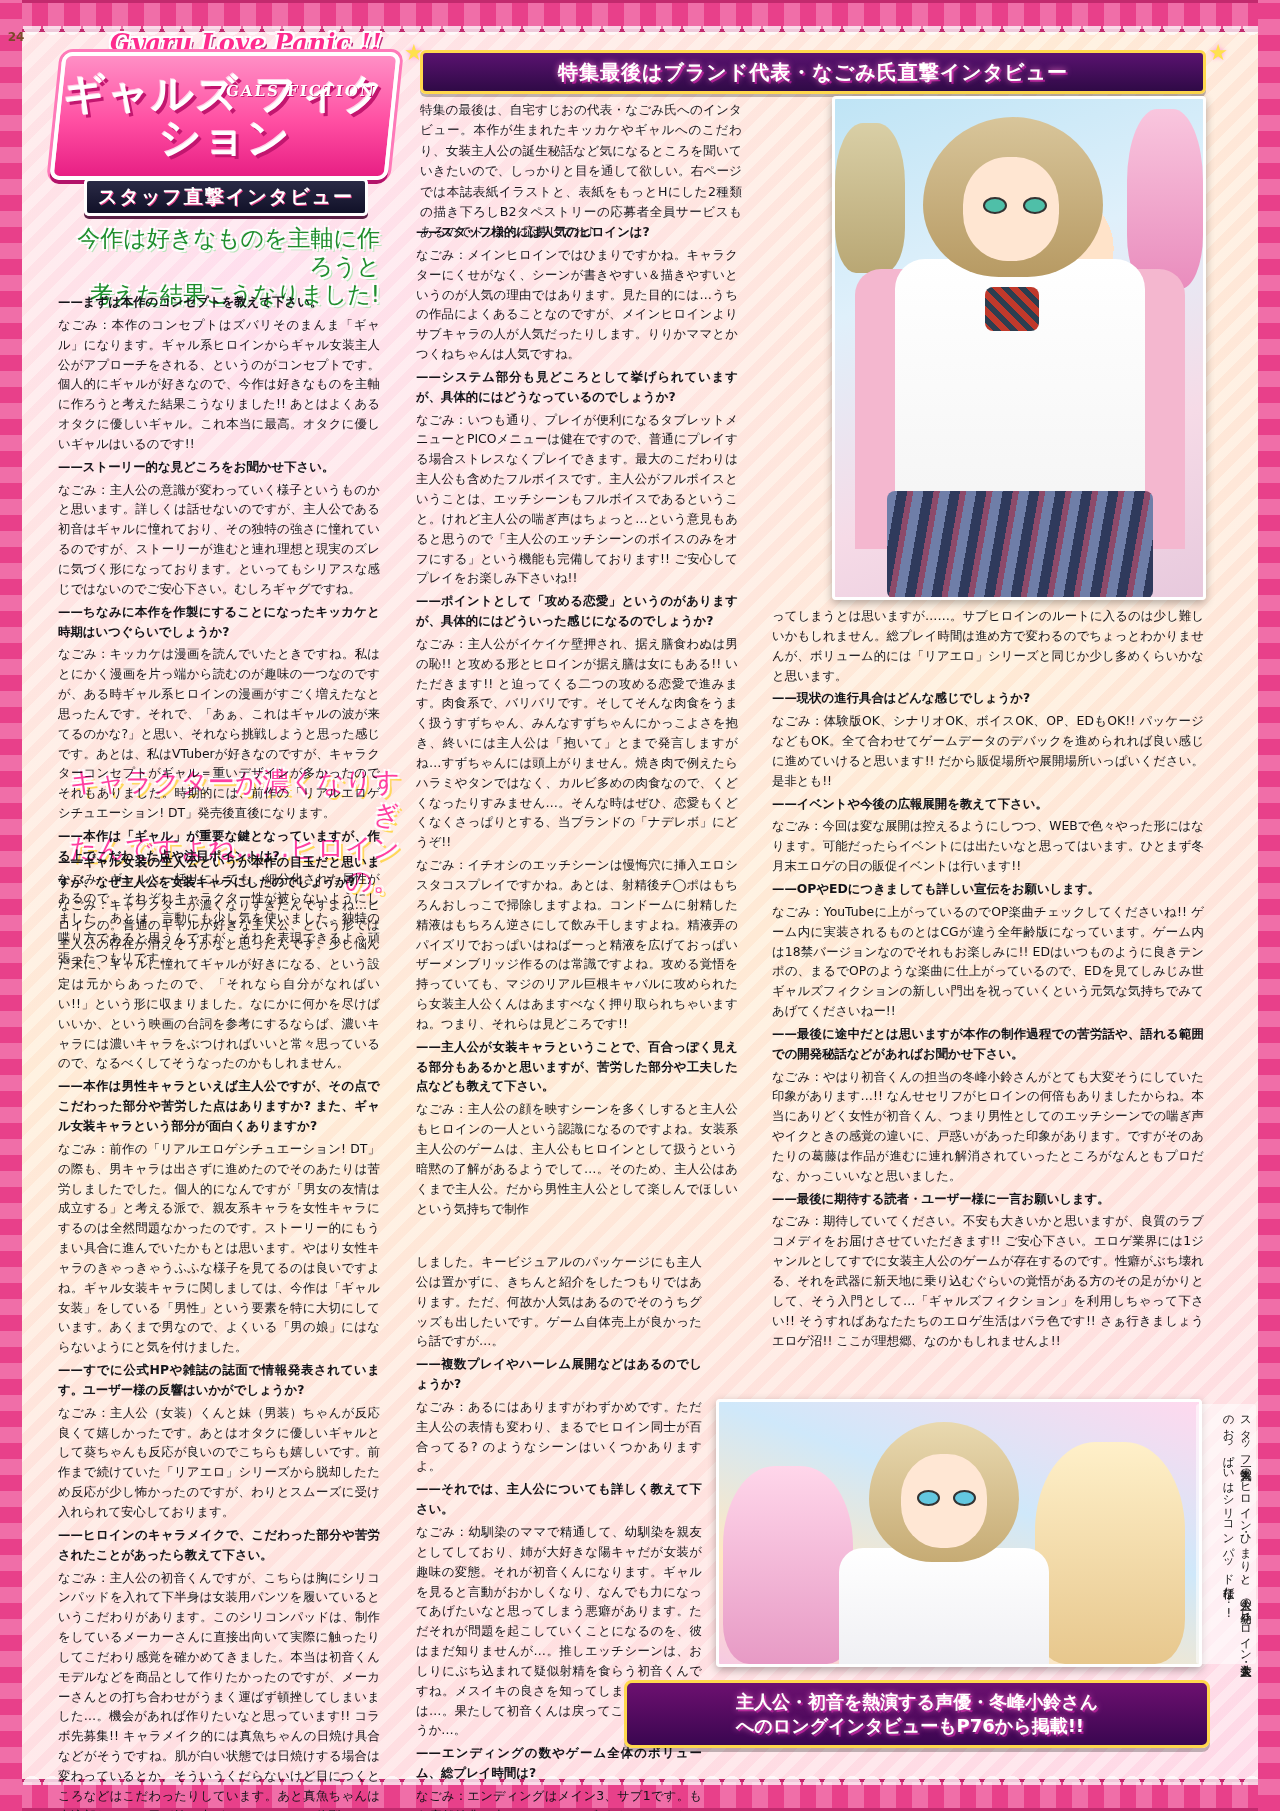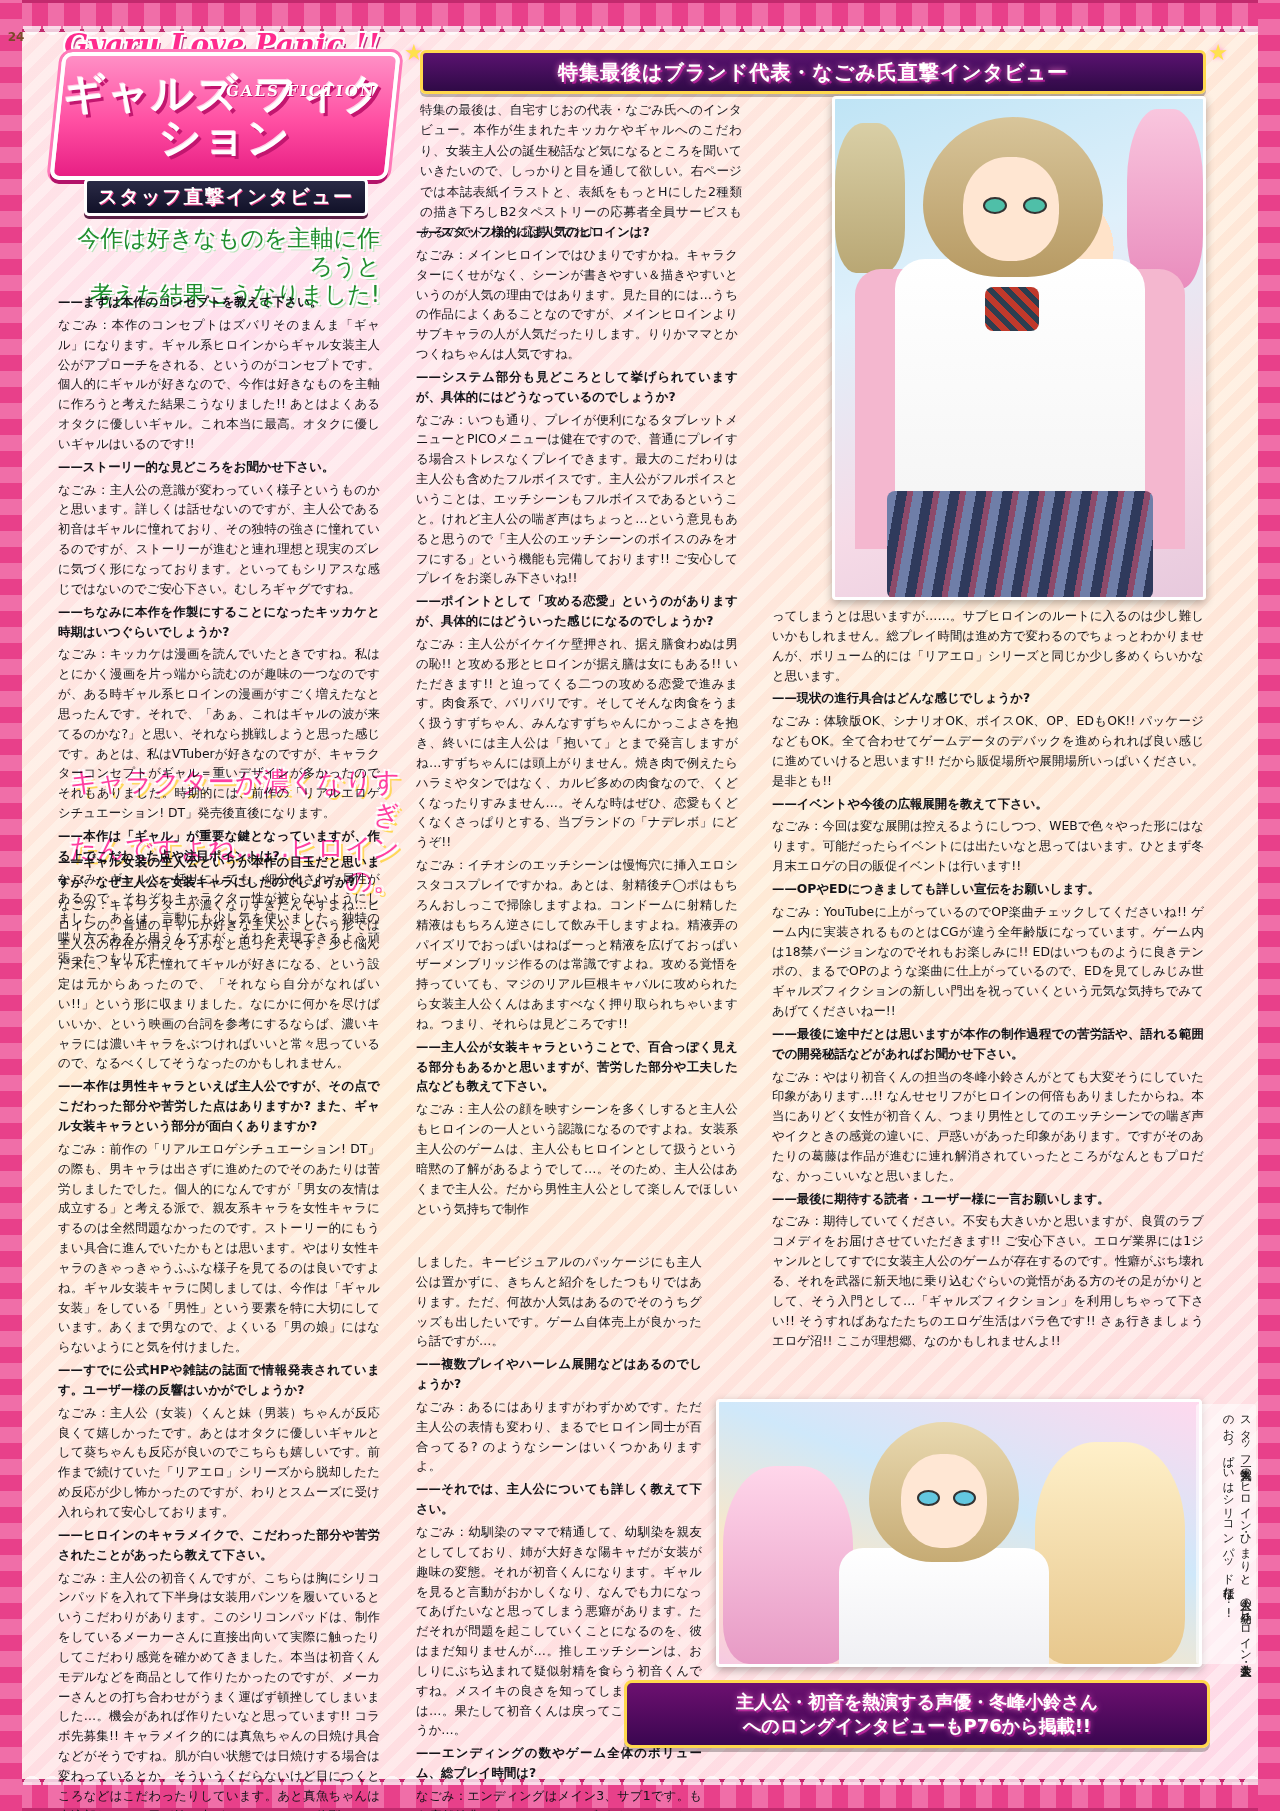--- a/index.html
+++ b/index.html
@@ -42,23 +42,23 @@
   .page-number{
     position:absolute;left:6px;top:30px;width:20px;text-align:center;
     font-size:12px;color:#7a4a2a;font-weight:bold;
   }
 
   
   .masthead{
     position:absolute;left:56px;top:26px;width:330px;height:190px;
   }
   .mast-en{
-    position:absolute;left:6px;top:2px;width:320px;text-align:center;
+    position:absolute;left:6px;top:2px;width:320px;text-align:right;
     font-family:"DejaVu Serif","Liberation Serif",serif;
-    font-style:italic;font-weight:bold;font-size:28px;
+    font-style:italic;font-weight:bold;font-size:24px;
     color:#ff2b8e;
     text-shadow:
       -2px -2px 0 #fff,2px -2px 0 #fff,-2px 2px 0 #fff,2px 2px 0 #fff,
       0 0 7px #ffd9ec,3px 4px 0 #b3136a;
     letter-spacing:.5px;
   }
   .mast-jp{
     position:absolute;left:0;top:26px;width:330px;height:120px;
     display:flex;align-items:center;justify-content:center;
     background:
@@ -324,17 +324,17 @@
       <p>なごみ：今回は変な展開は控えるようにしつつ、WEBで色々やった形にはなります。可能だったらイベントには出たいなと思ってはいます。ひとまず冬月末エロゲの日の販促イベントは行います!!</p>
       <p class="q">——OPやEDにつきましても詳しい宣伝をお願いします。</p>
       <p>なごみ：YouTubeに上がっているのでOP楽曲チェックしてくださいね!!  ゲーム内に実装されるものとはCGが違う全年齢版になっています。ゲーム内は18禁バージョンなのでそれもお楽しみに!!  EDはいつものように良きテンポの、まるでOPのような楽曲に仕上がっているので、EDを見てしみじみ世ギャルズフィクションの新しい門出を祝っていくという元気な気持ちでみてあげてくださいねー!!</p>
       <p class="q">——最後に途中だとは思いますが本作の制作過程での苦労話や、語れる範囲での開発秘話などがあればお聞かせ下さい。</p>
       <p>なごみ：やはり初音くんの担当の冬峰小鈴さんがとても大変そうにしていた印象があります…!!  なんせセリフがヒロインの何倍もありましたからね。本当にありどく女性が初音くん、つまり男性としてのエッチシーンでの喘ぎ声やイクときの感覚の違いに、戸惑いがあった印象があります。ですがそのあたりの葛藤は作品が進むに連れ解消されていったところがなんともプロだな、かっこいいなと思いました。</p>
       <p class="q">——最後に期待する読者・ユーザー様に一言お願いします。</p>
       <p>なごみ：期待していてください。不安も大きいかと思いますが、良質のラブコメディをお届けさせていただきます!!  ご安心下さい。エロゲ業界には1ジャンルとしてすでに女装主人公のゲームが存在するのです。性癖がぶち壊れる、それを武器に新天地に乗り込むぐらいの覚悟がある方のその足がかりとして、そう入門として…「ギャルズフィクション」を利用しちゃって下さい!!  そうすればあなたたちのエロゲ生活はバラ色です!!  さぁ行きましょうエロゲ沼!!  ここが理想郷、なのかもしれませんよ!!</p>
     </div>
 
   <div class="bottom-banner">
-    <span style="white-space:pre-line;text-align:center;">主人公・初音を熱演する声優・冬峰小鈴さん
+    <span style="white-space:pre-line;">主人公・初音を熱演する声優・冬峰小鈴さん
 へのロングインタビューもP76から掲載!!</span>
   </div>
 
 </div>
 
 </body></html>

